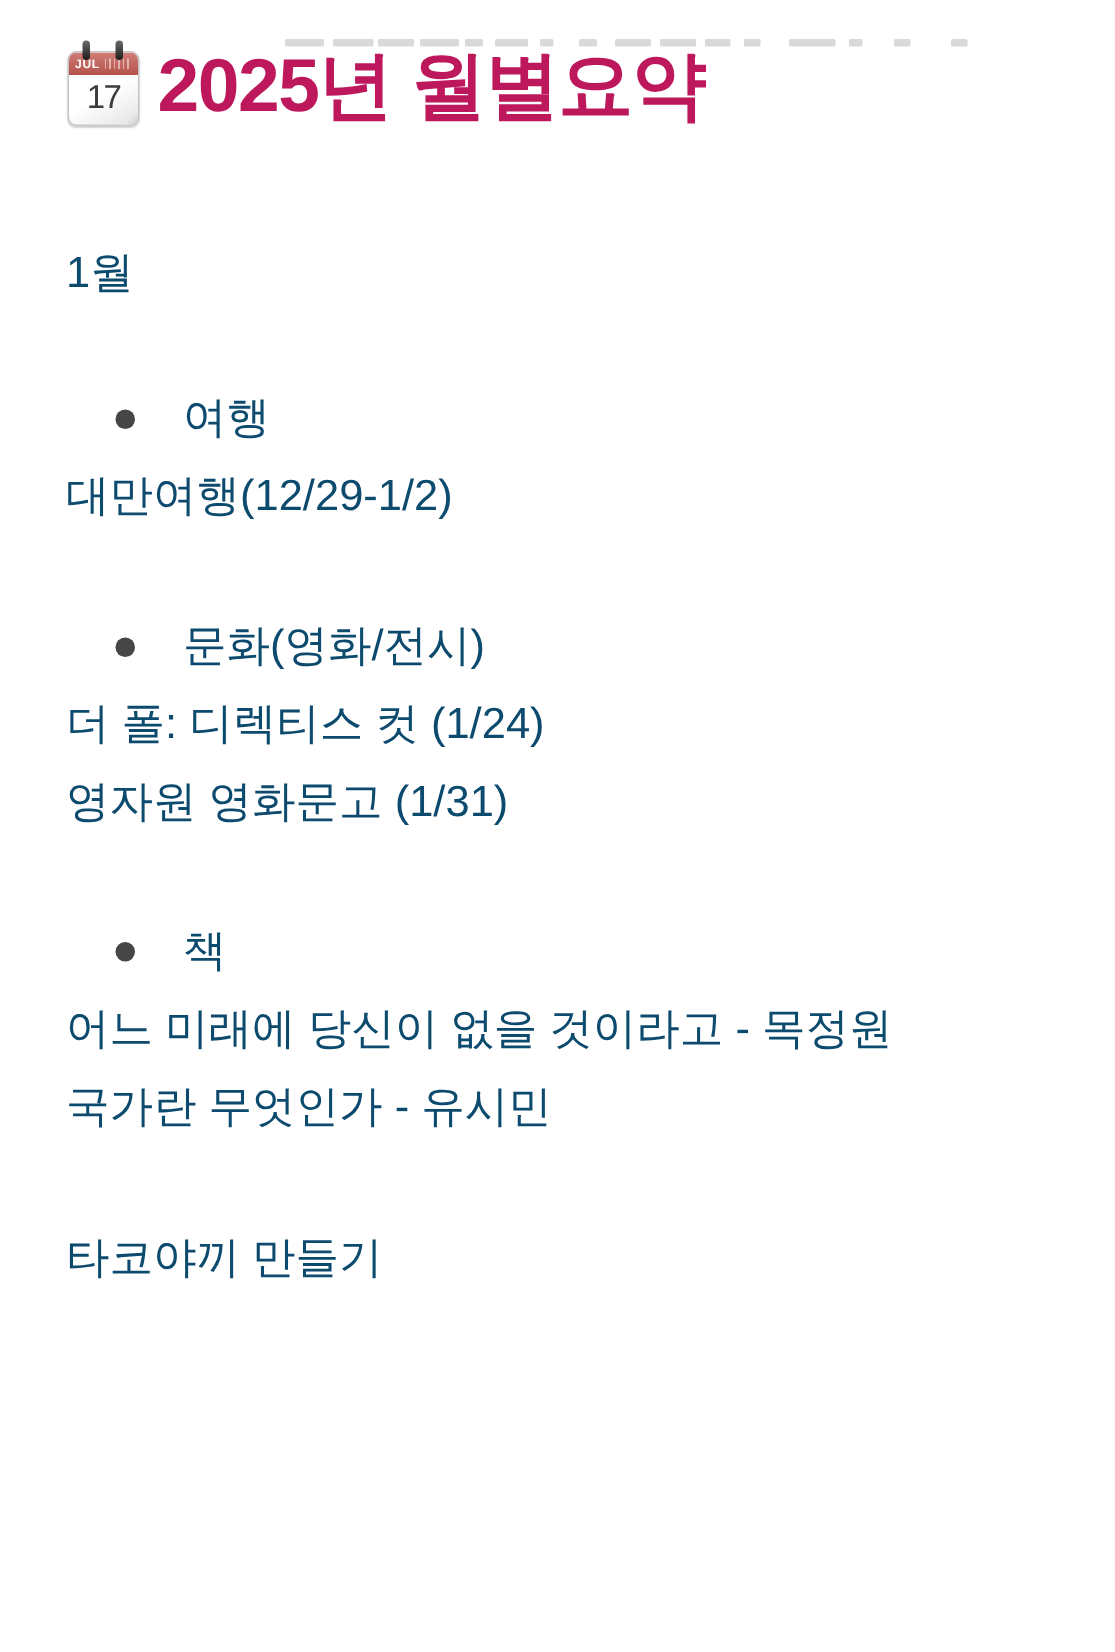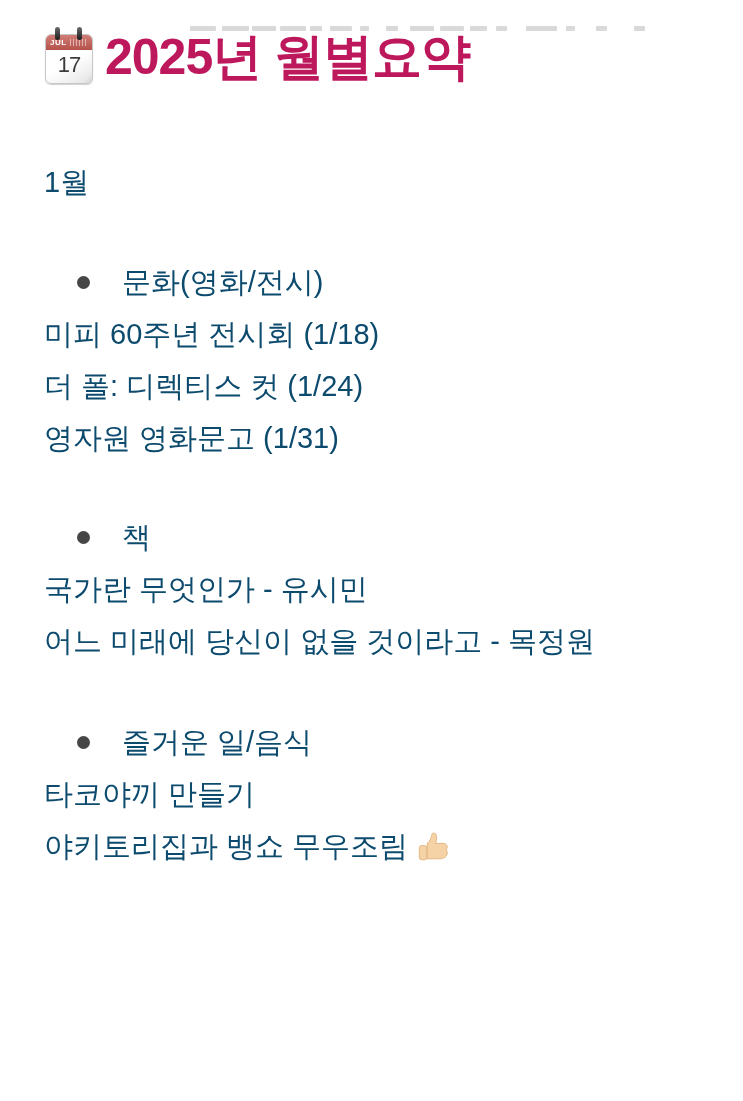--- a/index.html
+++ b/index.html
@@ -94,51 +94,44 @@
         <span class="cal-day">17</span>
       </span>
     </span>
     <h1 class="title">2025년 월별요약</h1>
   </header>
 
   <main class="post-body">
 
     <div class="line month">1월</div>
 
+    <section class="sec1">
+      <div class="line bullet-line">
+        <span class="dot"></span>
+        <span>여행</span>
+      </div>
+      <div class="line">대만여행(12/29-1/2)</div>
+    </section>
 
     <section class="sec2">
       <div class="line bullet-line">
         <span class="dot"></span>
         <span>문화(영화/전시)</span>
       </div>
-      <div class="line">미피 60주년 전시회 (1/18)</div>
       <div class="line">더 폴: 디렉티스 컷 (1/24)</div>
       <div class="line">영자원 영화문고 (1/31)</div>
     </section>
 
     <section class="sec3">
       <div class="line bullet-line">
         <span class="dot"></span>
         <span>책</span>
       </div>
+      <div class="line">어느 미래에 당신이 없을 것이라고 - 목정원</div>
       <div class="line">국가란 무엇인가 - 유시민</div>
-      <div class="line">어느 미래에 당신이 없을 것이라고 - 목정원</div>
     </section>
 
     <section class="sec4">
-      <div class="line bullet-line">
-        <span class="dot"></span>
-        <span>즐거운 일/음식</span>
-      </div>
       <div class="line">타코야끼 만들기</div>
-      <div class="line last-line">
-        <span>야키토리집과 뱅쇼 무우조림</span>
-        <svg class="thumb-svg" width="34" height="34" viewBox="0 0 36 36" aria-hidden="true">
-          <g fill="#f6d3a7" stroke="#e2b581" stroke-width="1" stroke-linejoin="round">
-            <rect x="3.5" y="16.5" width="8" height="15" rx="2.5"></rect>
-            <path d="M12 30.5h12.5c5.6 0 8.6-2.7 8.6-6.4 0-1.4-.55-2.5-1.4-3.2.85-.7 1.4-1.75 1.4-2.9 0-2.1-1.7-3.8-3.8-3.8h-8.6c.75-1.9 1.25-4.2 1.25-6C22 5 20.6 3.2 18.7 3.2c-1.5 0-1.95 1.1-2.15 2.5-.4 2.7-1.8 6-4.55 8.2z"></path>
-          </g>
-        </svg>
-      </div>
     </section>
 
   </main>
 </div>
 
 </body></html>

